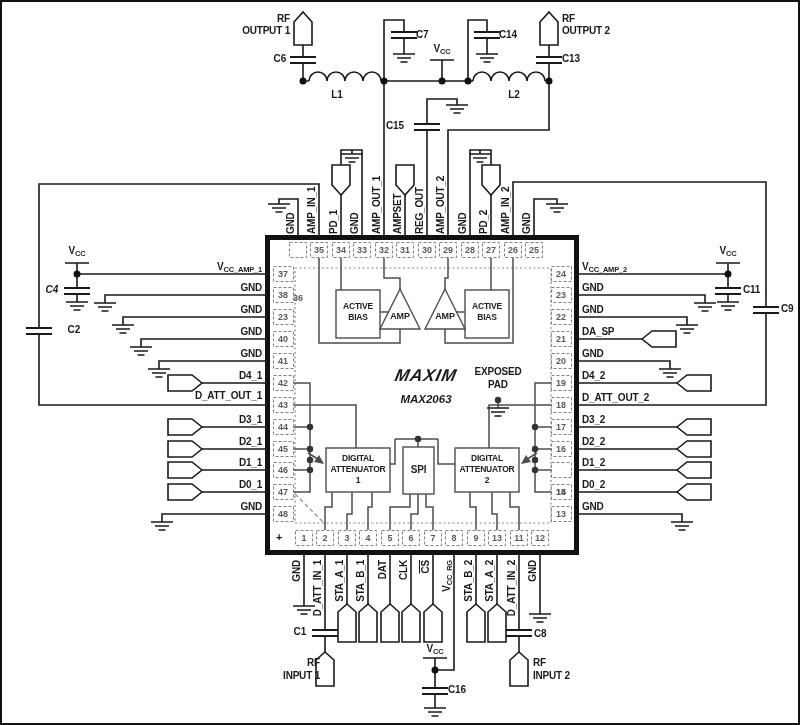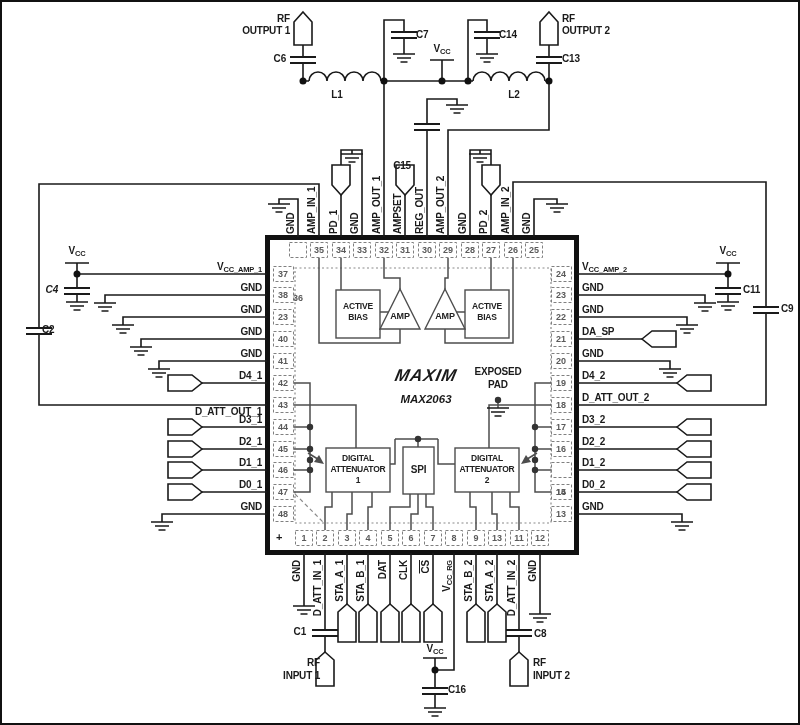--- a/index.html
+++ b/index.html
@@ -238,24 +238,24 @@
   <div>RF</div>
   <div>OUTPUT 2</div>
 </div>
 <div class="lab" style="left:254px;top:51px;width:30px;text-align:right;">C6</div>
 <div class="lab" style="left:560px;top:51px;">C13</div>
 <div class="lab" style="left:414px;top:27px;">C7</div>
 <div class="lab" style="left:497px;top:27px;">C14</div>
 <div class="lab" style="left:420px;top:41px;width:40px;text-align:center;"><span>V</span><span class="sub">CC</span></div>
 <div class="lab" style="left:320px;top:87px;width:30px;text-align:center;">L1</div>
 <div class="lab" style="left:497px;top:87px;width:30px;text-align:center;">L2</div>
-<div class="lab" style="left:384px;top:118px;width:32px;text-align:center;margin-top:40px;">C15</div>
+<div class="lab" style="left:384px;top:118px;width:32px;text-align:left;">C15</div>
 <div class="lab" style="left:55px;top:243px;width:40px;text-align:center;"><span>V</span><span class="sub">CC</span></div>
 <div class="lab" style="left:28px;top:282px;width:28px;text-align:right;font-style:italic;">C4</div>
-<div class="lab" style="left:0px;top:322px;width:22px;text-align:left;padding-left:40px;">C2</div>
+<div class="lab" style="left:16px;top:322px;width:22px;text-align:right;padding-left:40px;">C2</div>
 <div class="lab" style="left:706px;top:243px;width:40px;text-align:center;"><span>V</span><span class="sub">CC</span></div>
 <div class="lab" style="left:741px;top:282px;">C11</div>
 <div class="lab" style="left:779px;top:301px;">C9</div>
 <div class="lab" style="left:458px;top:363px;width:76px;text-align:center;line-height:13px;">
   <div>EXPOSED</div>
   <div>PAD</div>
 </div>
 <div class="lab brand" style="left:374px;top:368px;width:100px;text-align:center;">MAXIM</div>
 <div class="lab part" style="left:374px;top:391px;width:100px;text-align:center;">MAX2063</div>
 <div class="lab" style="left:274px;top:529px;font-size:11px;">+</div>
@@ -349,21 +349,21 @@
       <div class="lab hlab" style="left:110px;top:280px;width:150px;text-align:right;">GND</div>
       <div class="pnum" style="left:272px;top:309px;">23</div>
       <div class="lab hlab" style="left:110px;top:302px;width:150px;text-align:right;">GND</div>
       <div class="pnum" style="left:272px;top:331px;">40</div>
       <div class="lab hlab" style="left:110px;top:324px;width:150px;text-align:right;">GND</div>
       <div class="pnum" style="left:272px;top:353px;">41</div>
       <div class="lab hlab" style="left:110px;top:346px;width:150px;text-align:right;">GND</div>
       <div class="pnum" style="left:272px;top:375px;">42</div>
       <div class="lab hlab" style="left:110px;top:368px;width:150px;text-align:right;">D4_1</div>
       <div class="pnum" style="left:272px;top:397px;">43</div>
-      <div class="lab hlab" style="left:110px;top:404px;width:150px;text-align:right;">D_ATT_OUT_1</div>
+      <div class="lab hlab" style="left:110px;top:388px;width:150px;text-align:right;">D_ATT_OUT_1</div>
       <div class="pnum" style="left:272px;top:419px;">44</div>
       <div class="lab hlab" style="left:110px;top:412px;width:150px;text-align:right;">D3_1</div>
       <div class="pnum" style="left:272px;top:441px;">45</div>
       <div class="lab hlab" style="left:110px;top:434px;width:150px;text-align:right;">D2_1</div>
       <div class="pnum" style="left:272px;top:462px;">46</div>
       <div class="lab hlab" style="left:110px;top:455px;width:150px;text-align:right;">D1_1</div>
       <div class="pnum" style="left:272px;top:484px;">47</div>
       <div class="lab hlab" style="left:110px;top:477px;width:150px;text-align:right;">D0_1</div>
       <div class="pnum" style="left:272px;top:506px;">48</div>
       <div class="lab hlab" style="left:110px;top:499px;width:150px;text-align:right;">GND</div>

